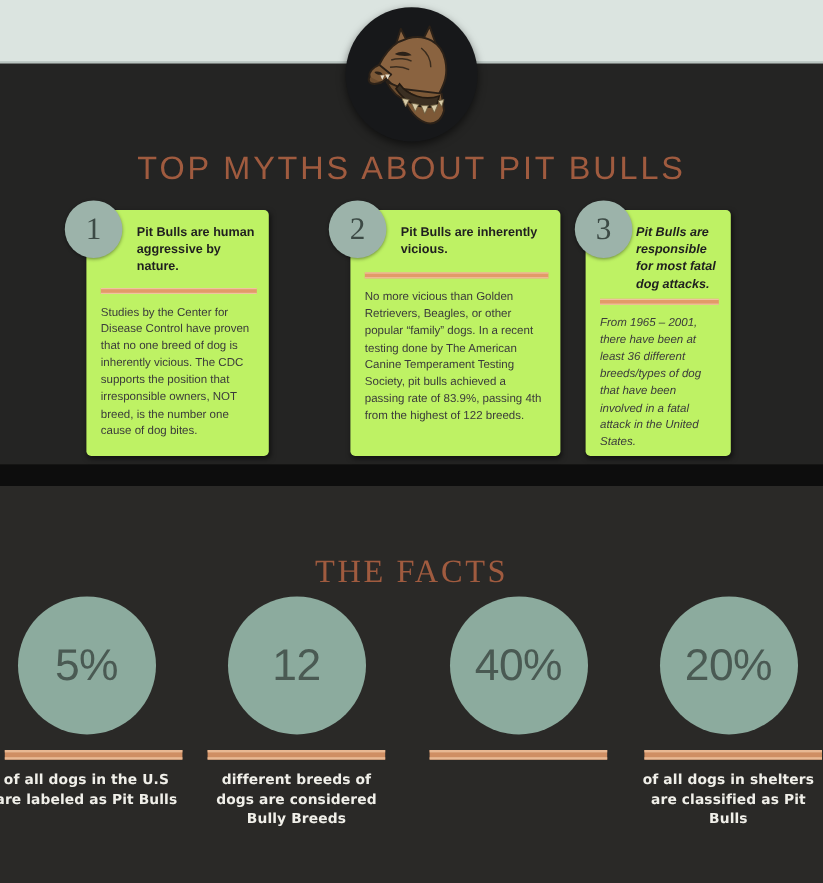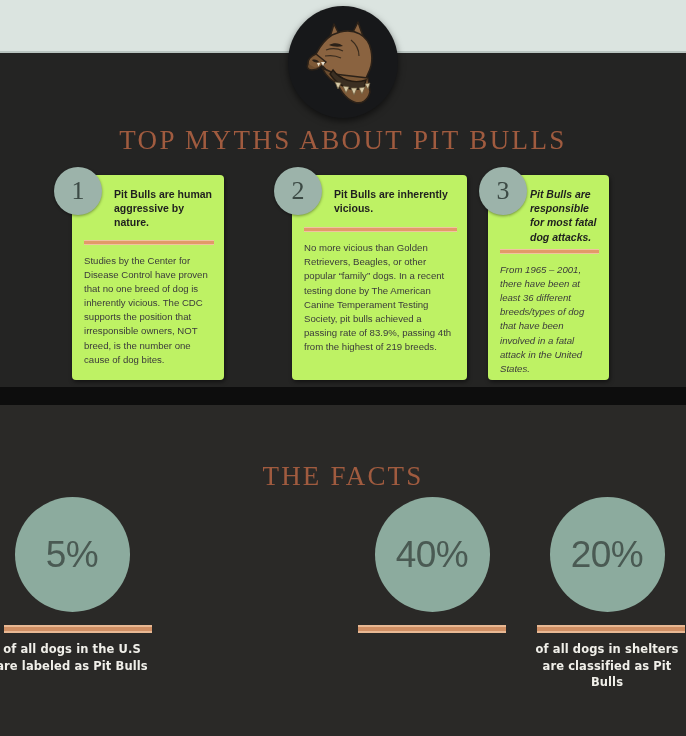--- a/index.html
+++ b/index.html
@@ -78,21 +78,21 @@
     top: 6px;
   }
 
   
   .main-title {
     position: absolute;
     left: 0;
     top: 125px;
     width: 686px;
     text-align: center;
-    font-family: Liberation Serif, serif;
+    font-family: Liberation Sans, sans-serif;
     font-size: 27px;
     letter-spacing: 2.4px;
     color: #a05b3f;
     white-space: nowrap;
   }
   .facts-title {
     position: absolute;
     left: 0;
     top: 432px;
     width: 686px;
@@ -261,39 +261,44 @@
   <div class="card card-1">
     <div class="myth-head">Pit Bulls are human aggressive by nature.</div>
     <div class="rule"></div>
     <div class="myth-body">Studies by the Center for Disease Control have proven that no one breed of dog is inherently vicious. The CDC supports the position that irresponsible owners, NOT breed, is the number one cause of dog bites.</div>
   </div>
   <div class="badge badge-1">1</div>
 
   <div class="card card-2">
     <div class="myth-head">Pit Bulls are inherently vicious.</div>
     <div class="rule"></div>
-    <div class="myth-body">No more vicious than Golden Retrievers, Beagles, or other popular “family” dogs.  In a recent testing done by The American Canine Temperament Testing Society, pit bulls achieved a passing rate of 83.9%, passing 4th from the highest of 219 breeds.</div>
+    <div class="myth-body">No more vicious than Golden Retrievers, Beagles, or other popular “family” dogs.  In a recent testing done by The American Canine Temperament Testing Society, pit bulls achieved a passing rate of 83.9%, passing 4th from the highest of 122 breeds.</div>
   </div>
   <div class="badge badge-2">2</div>
 
   <div class="card card-3">
     <div class="myth-head">Pit Bulls are responsible for most fatal dog attacks.</div>
     <div class="rule"></div>
     <div class="myth-body">From 1965 – 2001, there have been at least 36 different breeds/types of dog that have been involved in a fatal attack in the United States.</div>
   </div>
   <div class="badge badge-3">3</div>
 
   <div class="facts-title">THE FACTS</div>
 
   <div class="fact fact-0">
     <div class="fact-circle">5%</div>
     <div class="fact-bar"></div>
     <div class="fact-caption">of all dogs in the U.S are labeled as Pit Bulls</div>
   </div>
 
+  <div class="fact fact-1">
+    <div class="fact-circle">12</div>
+    <div class="fact-bar"></div>
+    <div class="fact-caption">different breeds of dogs are considered Bully Breeds</div>
+  </div>
 
   <div class="fact fact-2">
     <div class="fact-circle">40%</div>
     <div class="fact-bar"></div>
   </div>
 
   <div class="fact fact-3">
     <div class="fact-circle">20%</div>
     <div class="fact-bar"></div>
     <div class="fact-caption">of all dogs in shelters are classified as Pit Bulls</div>

